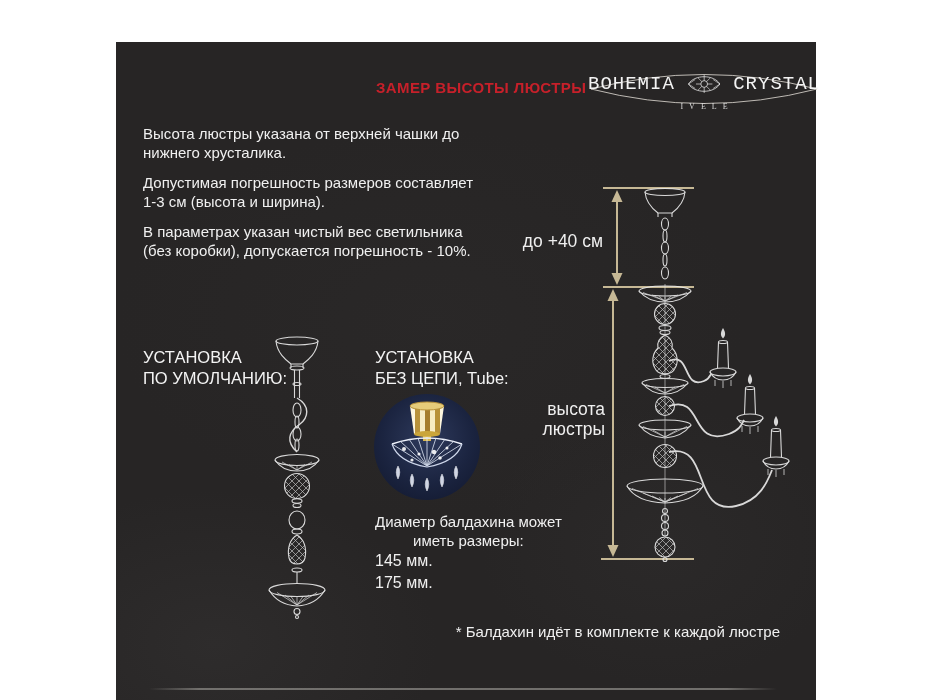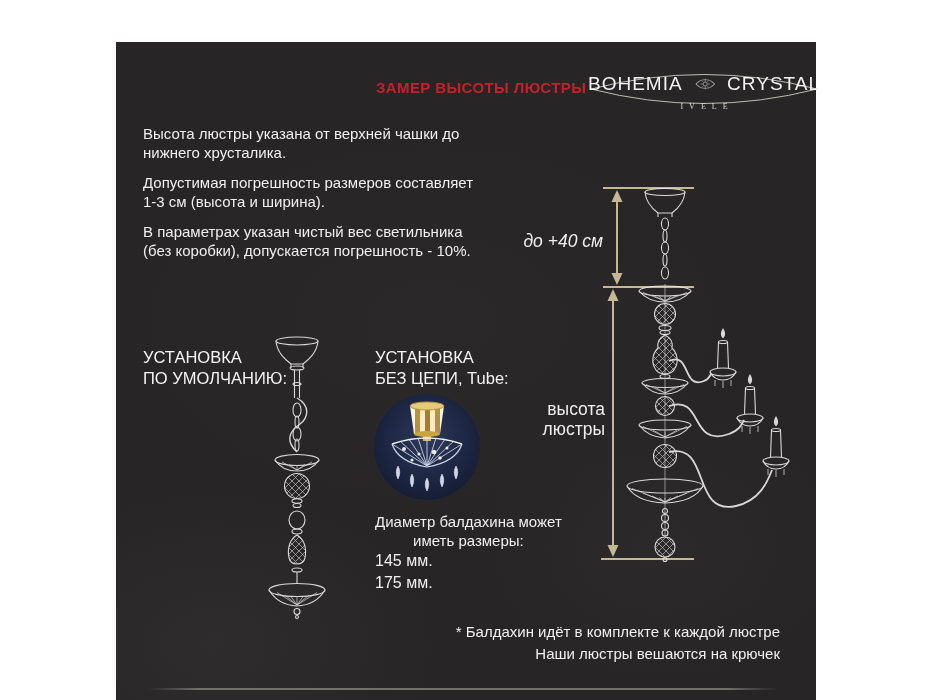--- a/index.html
+++ b/index.html
@@ -13,41 +13,41 @@
           #272525;
         color:#f0f0f0;}
   .abs{position:absolute;}
   .pre{white-space:pre-line;}
 
   .title{left:260px;top:37px;font-size:15px;font-weight:700;letter-spacing:.4px;color:#c6202a;}
 
   .logo{left:472px;top:16px;width:232px;height:62px;}
   .logo svg.arcs{position:absolute;left:0;top:0;}
   .logo-row{position:relative;display:flex;align-items:center;justify-content:center;gap:12px;
-            margin-top:10px;font-family:Liberation Sans, sans-serif;font-size:19px;
+            margin-top:10px;font-family:Liberation Mono, monospace;font-size:19px;
             letter-spacing:1px;color:#f3f3f3;}
   .logo-sub{position:relative;text-align:center;font-family:"Liberation Serif",serif;
             font-size:8px;letter-spacing:6px;padding-left:6px;color:#dcdcdc;margin-top:2px;}
 
   .intro{left:27px;top:82px;width:420px;font-size:15px;line-height:19px;color:#f0f0f0;}
   .intro p{margin:0 0 11px 0;}
 
   .sec-head{font-size:16.5px;line-height:21px;color:#f4f4f4;}
   .sec-default{left:27px;top:305px;}
   .sec-tube{left:259px;top:305px;}
 
   .chain-art{left:148px;top:292px;}
 
   .photo{left:258px;top:352px;width:106px;height:106px;border-radius:50%;overflow:hidden;
          background:radial-gradient(circle at 50% 42%, #2e3a5c 0%, #1b2440 55%, #10162b 100%);}
 
   .canopy-intro{left:259px;top:470px;font-size:15px;line-height:19px;text-align:center;}
   .canopy-sizes{left:259px;top:508px;font-size:16px;line-height:22px;}
 
-  .label-chain{right:213px;top:189px;font-size:17.5px;color:#efefef;font-style:italic;}
+  .label-chain{right:213px;top:189px;font-size:17.5px;color:#efefef;}
   .label-height{right:211px;top:357px;font-size:17.5px;line-height:20px;text-align:right;color:#efefef;}
 
   .diagram{left:480px;top:138px;}
 
   .footnotes{right:36px;top:579px;text-align:right;font-size:15px;line-height:21.5px;color:#f0f0f0;}
 
   .divider{left:33px;top:646px;width:628px;height:2px;
            background:linear-gradient(90deg, rgba(130,130,130,0) 0%, rgba(138,136,132,.75) 8%,
                       rgba(138,136,132,.75) 92%, rgba(130,130,130,0) 100%);}
 </style>
@@ -273,18 +273,17 @@
         <path d="M167,281 Q171,289 180,289 Q189,289 193,281"></path>
         <path d="M172,289 L172,295 M180,290 L180,297 M188,289 L188,295" stroke-width="0.8"></path>
         <path d="M175.5,250 L174.5,277 M184.5,250 L185.5,277"></path>
         <ellipse cx="180" cy="250" rx="4.5" ry="1.5"></ellipse>
         <path d="M180,236 C182.5,240 183,243.5 180,246.5 C177,243.5 177.5,240 180,236 Z" fill="#e8e8e8" stroke="none"></path>
       </g>
     </svg>
 
     <div class="abs footnotes">
       <div>* Балдахин идёт в комплекте к каждой люстре</div>
-      <div>Наши люстры вешаются на крючек</div>
     </div>
 
     <div class="abs divider"></div>
   </div>
 </div>
 
 </body></html>

